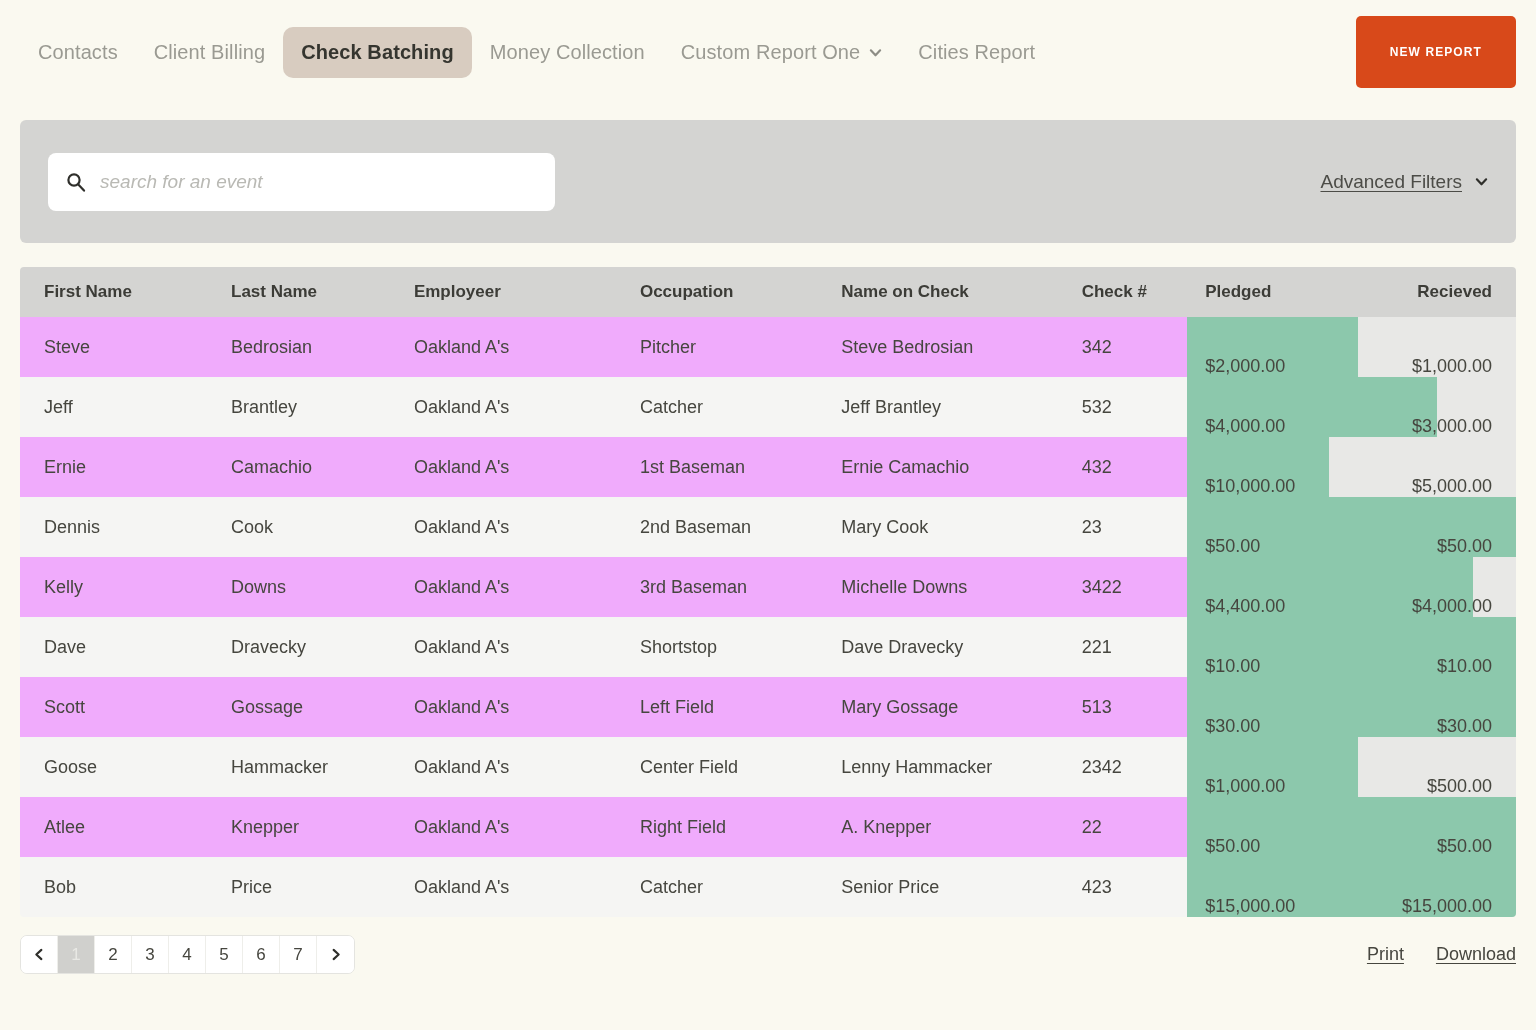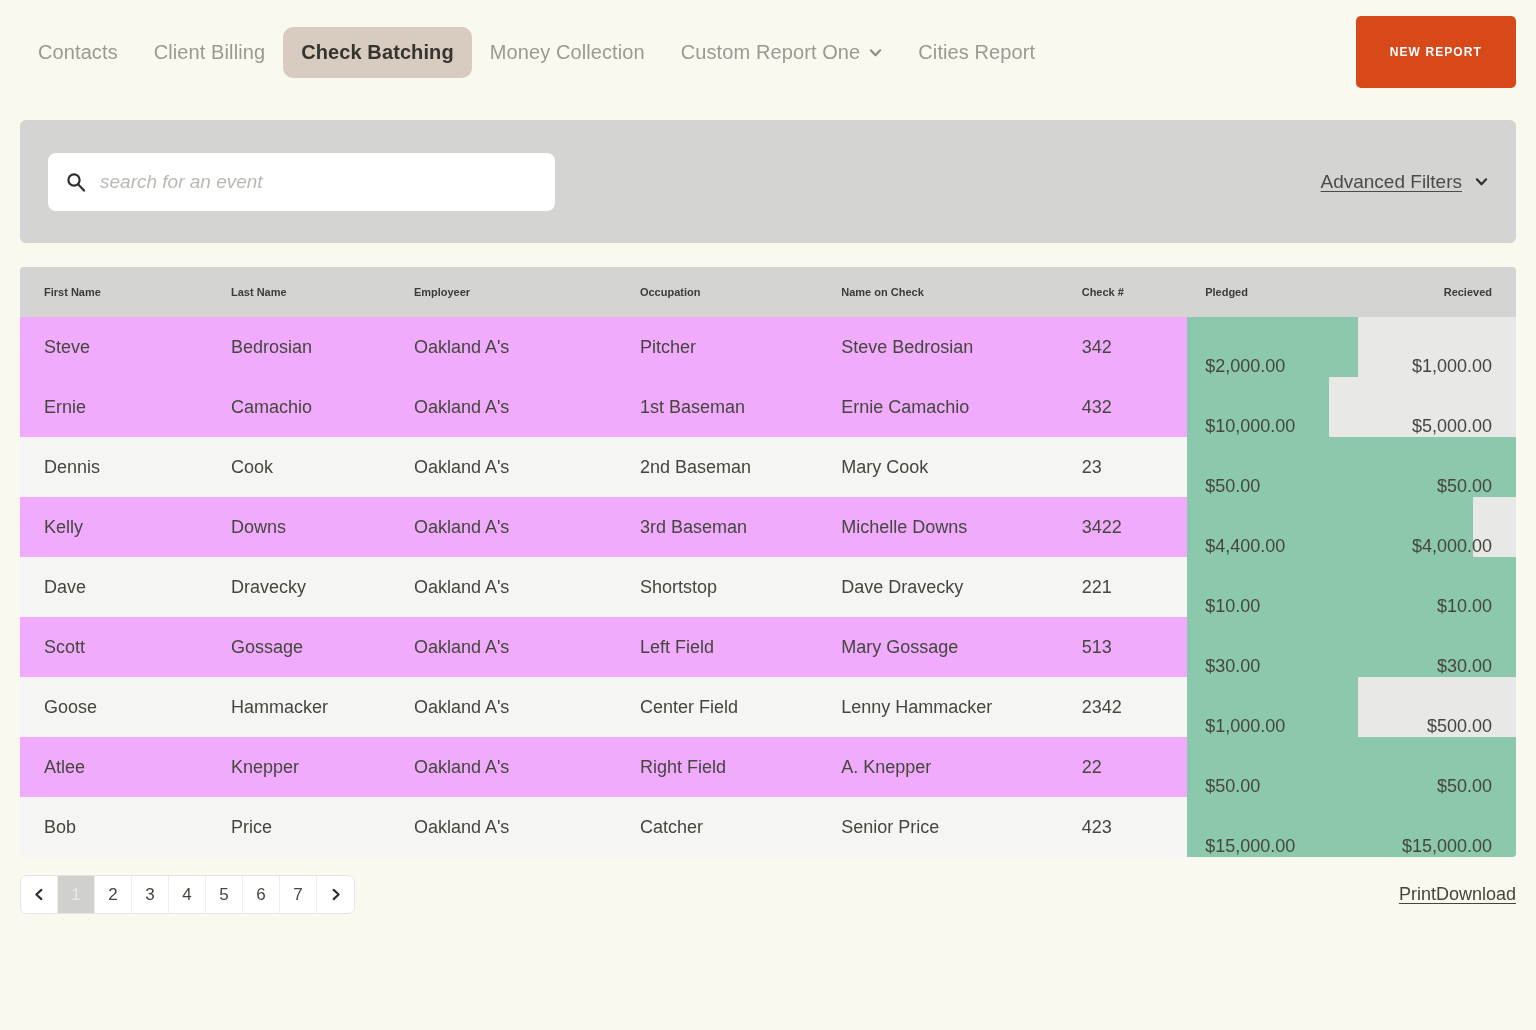--- a/index.html
+++ b/index.html
@@ -117,21 +117,21 @@
   
   #table-card {
     margin: 24px 20px 0 20px;
     border-radius: 4px;
     overflow: hidden;
   }
   table { width: 100%; border-collapse: collapse; table-layout: fixed; }
 
   thead th {
     background: #d4d4d2;
-    font-size: 11px;
+    font-size: 17px;
     font-weight: bold;
     color: #3c3c37;
     text-align: left;
     height: 50px;
     padding: 0 0 0 24px;
     vertical-align: middle;
   }
   th.col-pledged { padding-left: 18px; }
   th.col-recieved { text-align: right; padding-right: 24px; }
 
@@ -216,20 +216,21 @@
     cursor: pointer;
     user-select: none;
   }
   .page-btn:last-child { border-right: none; }
   .page-btn.active { background: #d0d0cd; color: #e8e8e4; }
   .page-btn svg { width: 13px; height: 13px; }
 
   #footer-links {
     margin-left: auto;
     display: flex;
+    gap: 32px;
   }
   .footer-link {
     font-size: 18px;
     color: #46463f;
     text-decoration: underline;
     text-underline-offset: 3px;
     cursor: pointer;
   }
 </style>
 </head>
@@ -288,20 +289,35 @@
           <td class="col-last">Bedrosian</td>
           <td class="col-employer">Oakland A's</td>
           <td class="col-occ">Pitcher</td>
           <td class="col-check-name">Steve Bedrosian</td>
           <td class="col-checknum">342</td>
           <td class="progress-cell" colspan="2">
             <div class="bar-fill" style="width: 52%;"></div>
             <div class="bar-labels">
               <span class="bar-pledged">$2,000.00</span>
               <span class="bar-recieved">$1,000.00</span>
+            </div>
+          </td>
+        </tr>
+        <tr class="even">
+          <td class="col-first">Jeff</td>
+          <td class="col-last">Brantley</td>
+          <td class="col-employer">Oakland A's</td>
+          <td class="col-occ">Catcher</td>
+          <td class="col-check-name">Jeff Brantley</td>
+          <td class="col-checknum">532</td>
+          <td class="progress-cell" colspan="2">
+            <div class="bar-fill" style="width: 76%;"></div>
+            <div class="bar-labels">
+              <span class="bar-pledged">$4,000.00</span>
+              <span class="bar-recieved">$3,000.00</span>
             </div>
           </td>
         </tr>
         <tr class="odd">
           <td class="col-first">Ernie</td>
           <td class="col-last">Camachio</td>
           <td class="col-employer">Oakland A's</td>
           <td class="col-occ">1st Baseman</td>
           <td class="col-check-name">Ernie Camachio</td>
           <td class="col-checknum">432</td>

